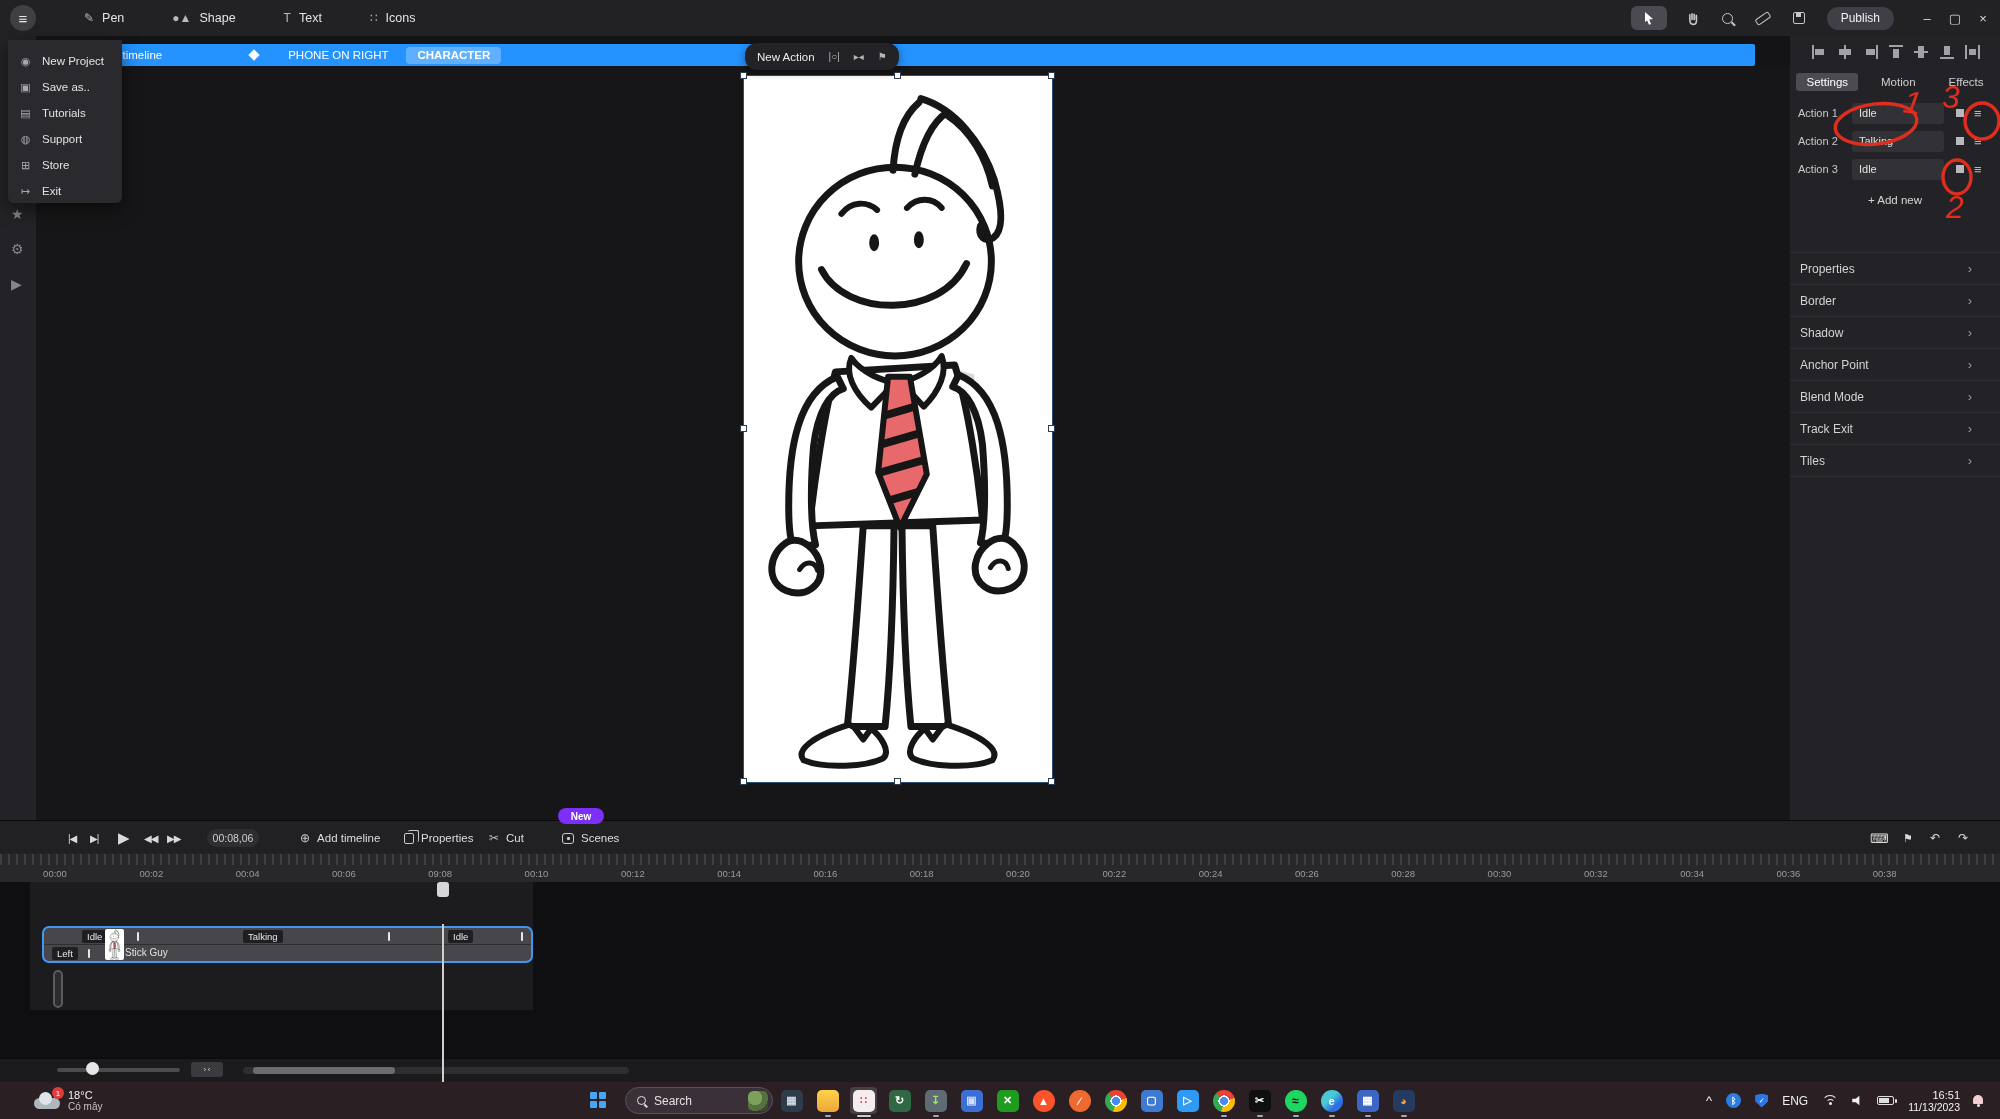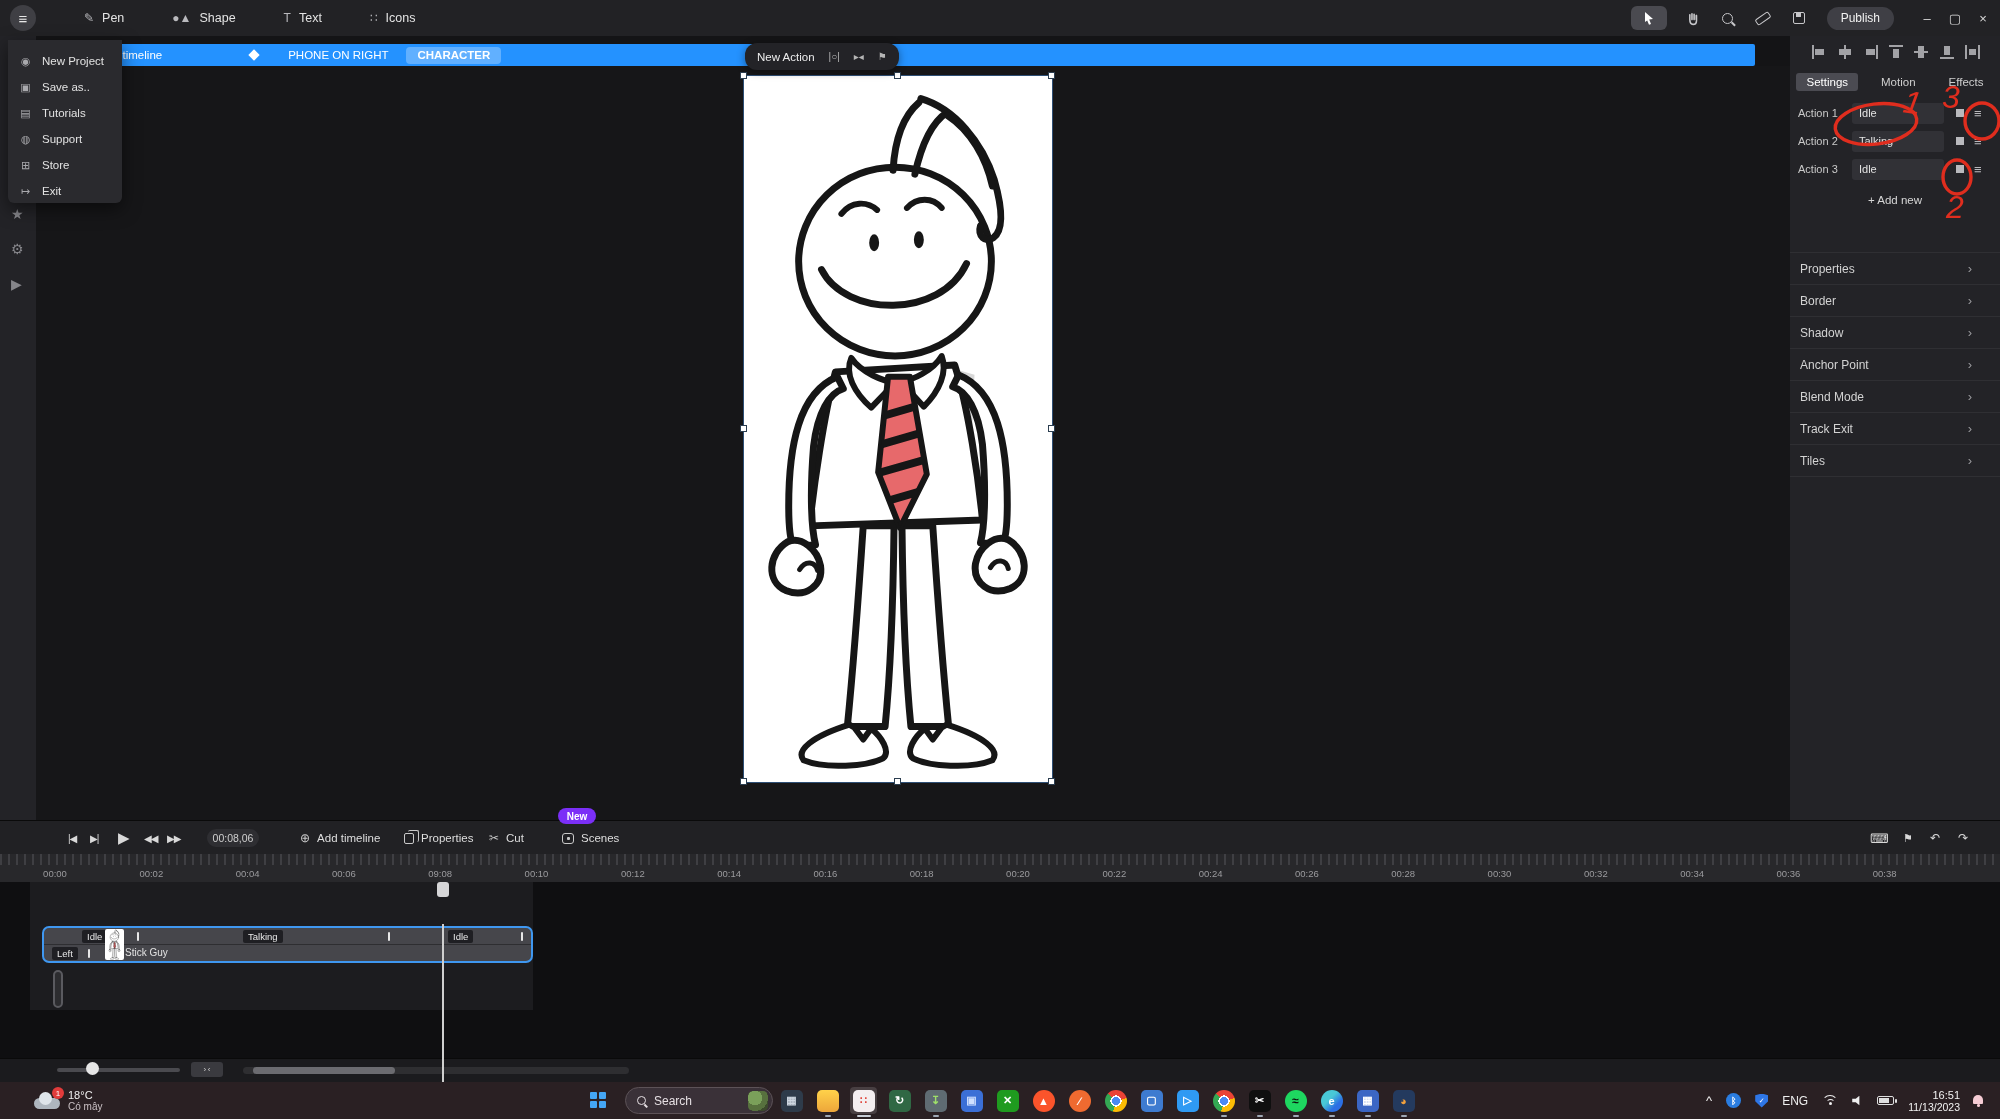--- a/index.html
+++ b/index.html
@@ -78,21 +78,21 @@
   .timeline { position:absolute; left:0; top:820px; width:2000px; height:262px; background:#161618; z-index:18; }
   .tl-controls { position:absolute; left:0; top:0; width:2000px; height:34px; background:#212124; border-top:1px solid #0a0a0a; }
   .tc-ic { position:absolute; top:0; height:34px; display:flex; align-items:center; color:#d9d9d9; font-size:10px; letter-spacing:-1px; }
   .time-pill { position:absolute; left:207px; top:8px; width:52px; height:18px; background:#2e2e32; border-radius:9px; color:#cfcfcf; font-size:10.5px; display:flex; align-items:center; justify-content:center; }
   .tl-btn { position:absolute; top:0; height:34px; display:flex; align-items:center; gap:7px; color:#dedede; font-size:11.5px; }
   .tl-btn .bic { color:#c9c9c9; font-size:12px; }
   .dup-ic { width:10px; height:11px; border:1.4px solid #c9c9c9; border-radius:2px; position:relative; }
   .dup-ic:after { content:""; position:absolute; left:2.5px; top:-4px; width:10px; height:11px; border:1.4px solid #c9c9c9; border-radius:2px; border-left:none; border-bottom:none; }
   .scn-ic { width:12px; height:11px; border:1.4px solid #c9c9c9; border-radius:3px; display:flex; align-items:center; justify-content:center; }
   .scn-ic i { width:3px; height:3px; background:#c9c9c9; border-radius:1px; }
-  .new-badge { position:absolute; left:558px; top:-13px; width:38px; height:16px; background:#7b2ff7; border-radius:9px; color:#fff; font-size:10px; font-weight:bold; display:flex; align-items:center; justify-content:center; }
+  .new-badge { position:absolute; left:558px; top:-13px; width:46px; height:16px; background:#7b2ff7; border-radius:9px; color:#fff; font-size:10px; font-weight:bold; display:flex; align-items:center; justify-content:center; }
   .ruler { position:absolute; left:0; top:34px; width:2000px; height:28px; background:#28282b; }
   .ruler:before { content:""; position:absolute; left:0; top:0; width:2000px; height:11px;
      background:repeating-linear-gradient(90deg,#3f3f43 0 2px,transparent 2px 8px); }
   .ruler-label { position:absolute; bottom:3px; transform:translateX(-50%); color:#9b9b9e; font-size:9.5px; }
   .tracks { position:absolute; left:0; top:62px; width:2000px; height:176px; background:#0f0f11; }
   .tracks-light { position:absolute; left:30px; top:0; width:503px; height:128px; background:#1c1c1f; }
   .scene-track { position:absolute; left:42px; top:44px; width:491px; height:37px; border:2px solid #3f97f0; border-radius:7px; background:#46464b; }
   .strow1 { position:absolute; left:0; top:0; width:487px; height:17px; border-bottom:1px solid #2e2e31; }
   .chip { position:absolute; top:2px; background:#1f1f23; border-radius:2px; color:#e8e8e8; font-size:9.5px; padding:1px 5px; white-space:nowrap; }
   .chip2 { top:1px; }

